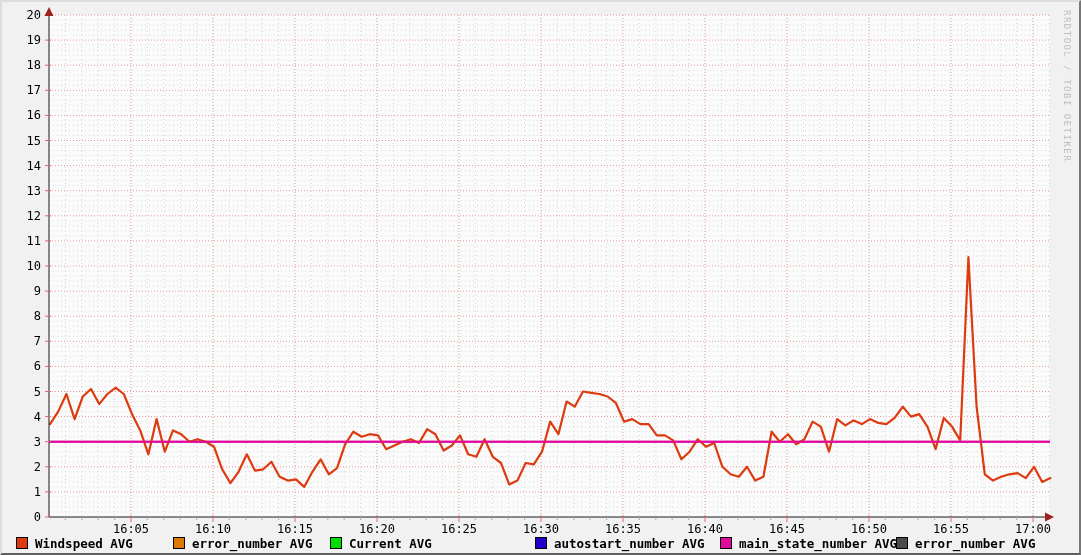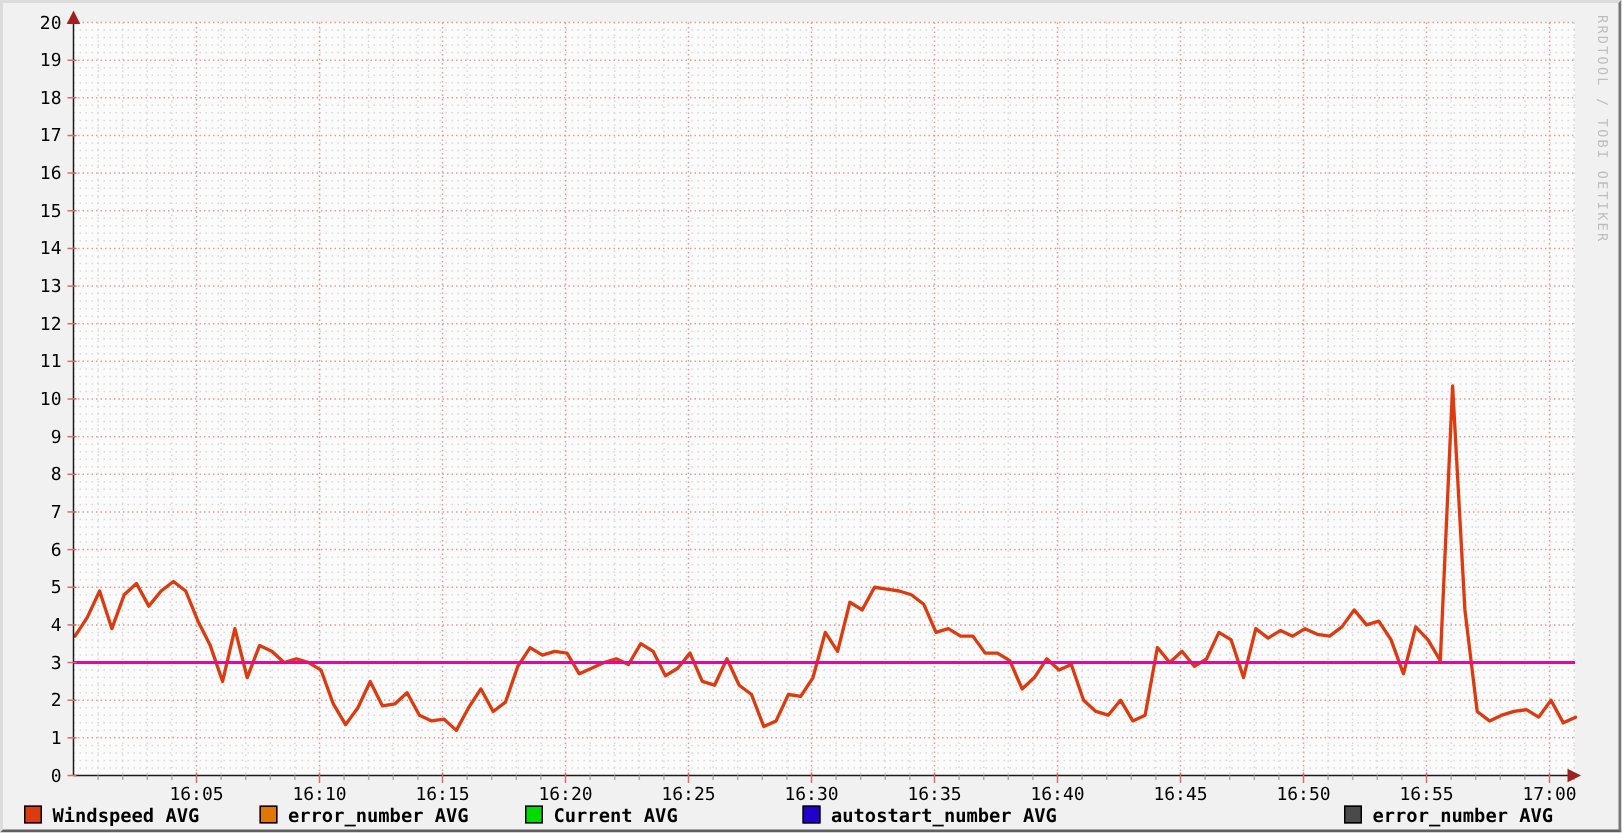--- a/index.html
+++ b/index.html
@@ -348,26 +348,30 @@
   <div class="watermark">RRDTOOL / TOBI OETIKER</div>
   <div class="legend" id="legend">
       <div class="legend-item" style="left: 14px;">
         <span class="legend-swatch" style="background: rgb(221, 59, 15);"></span>
         <span>Windspeed AVG</span>
       </div>
       <div class="legend-item" style="left: 171px;">
         <span class="legend-swatch" style="background: rgb(224, 120, 0);"></span>
         <span>error_number AVG</span>
       </div>
-      <div class="legend-item" style="left: 348px;">
+      <div class="legend-item" style="left: 328px;">
         <span class="legend-swatch" style="background: rgb(0, 219, 0);"></span>
         <span>Current AVG</span>
       </div>
       <div class="legend-item" style="left: 509px; padding-left: 24px;">
         <span class="legend-swatch" style="background: rgb(34, 0, 204);"></span>
         <span>autostart_number AVG</span>
+      </div>
+      <div class="legend-item" style="left: 718px;">
+        <span class="legend-swatch" style="background: rgb(224, 10, 156);"></span>
+        <span>main_state_number AVG</span>
       </div>
       <div class="legend-item" style="left: 894px;">
         <span class="legend-swatch" style="background: rgb(74, 74, 74);"></span>
         <span>error_number AVG</span>
       </div>
     </div>
 </div>
 
 </body></html>

